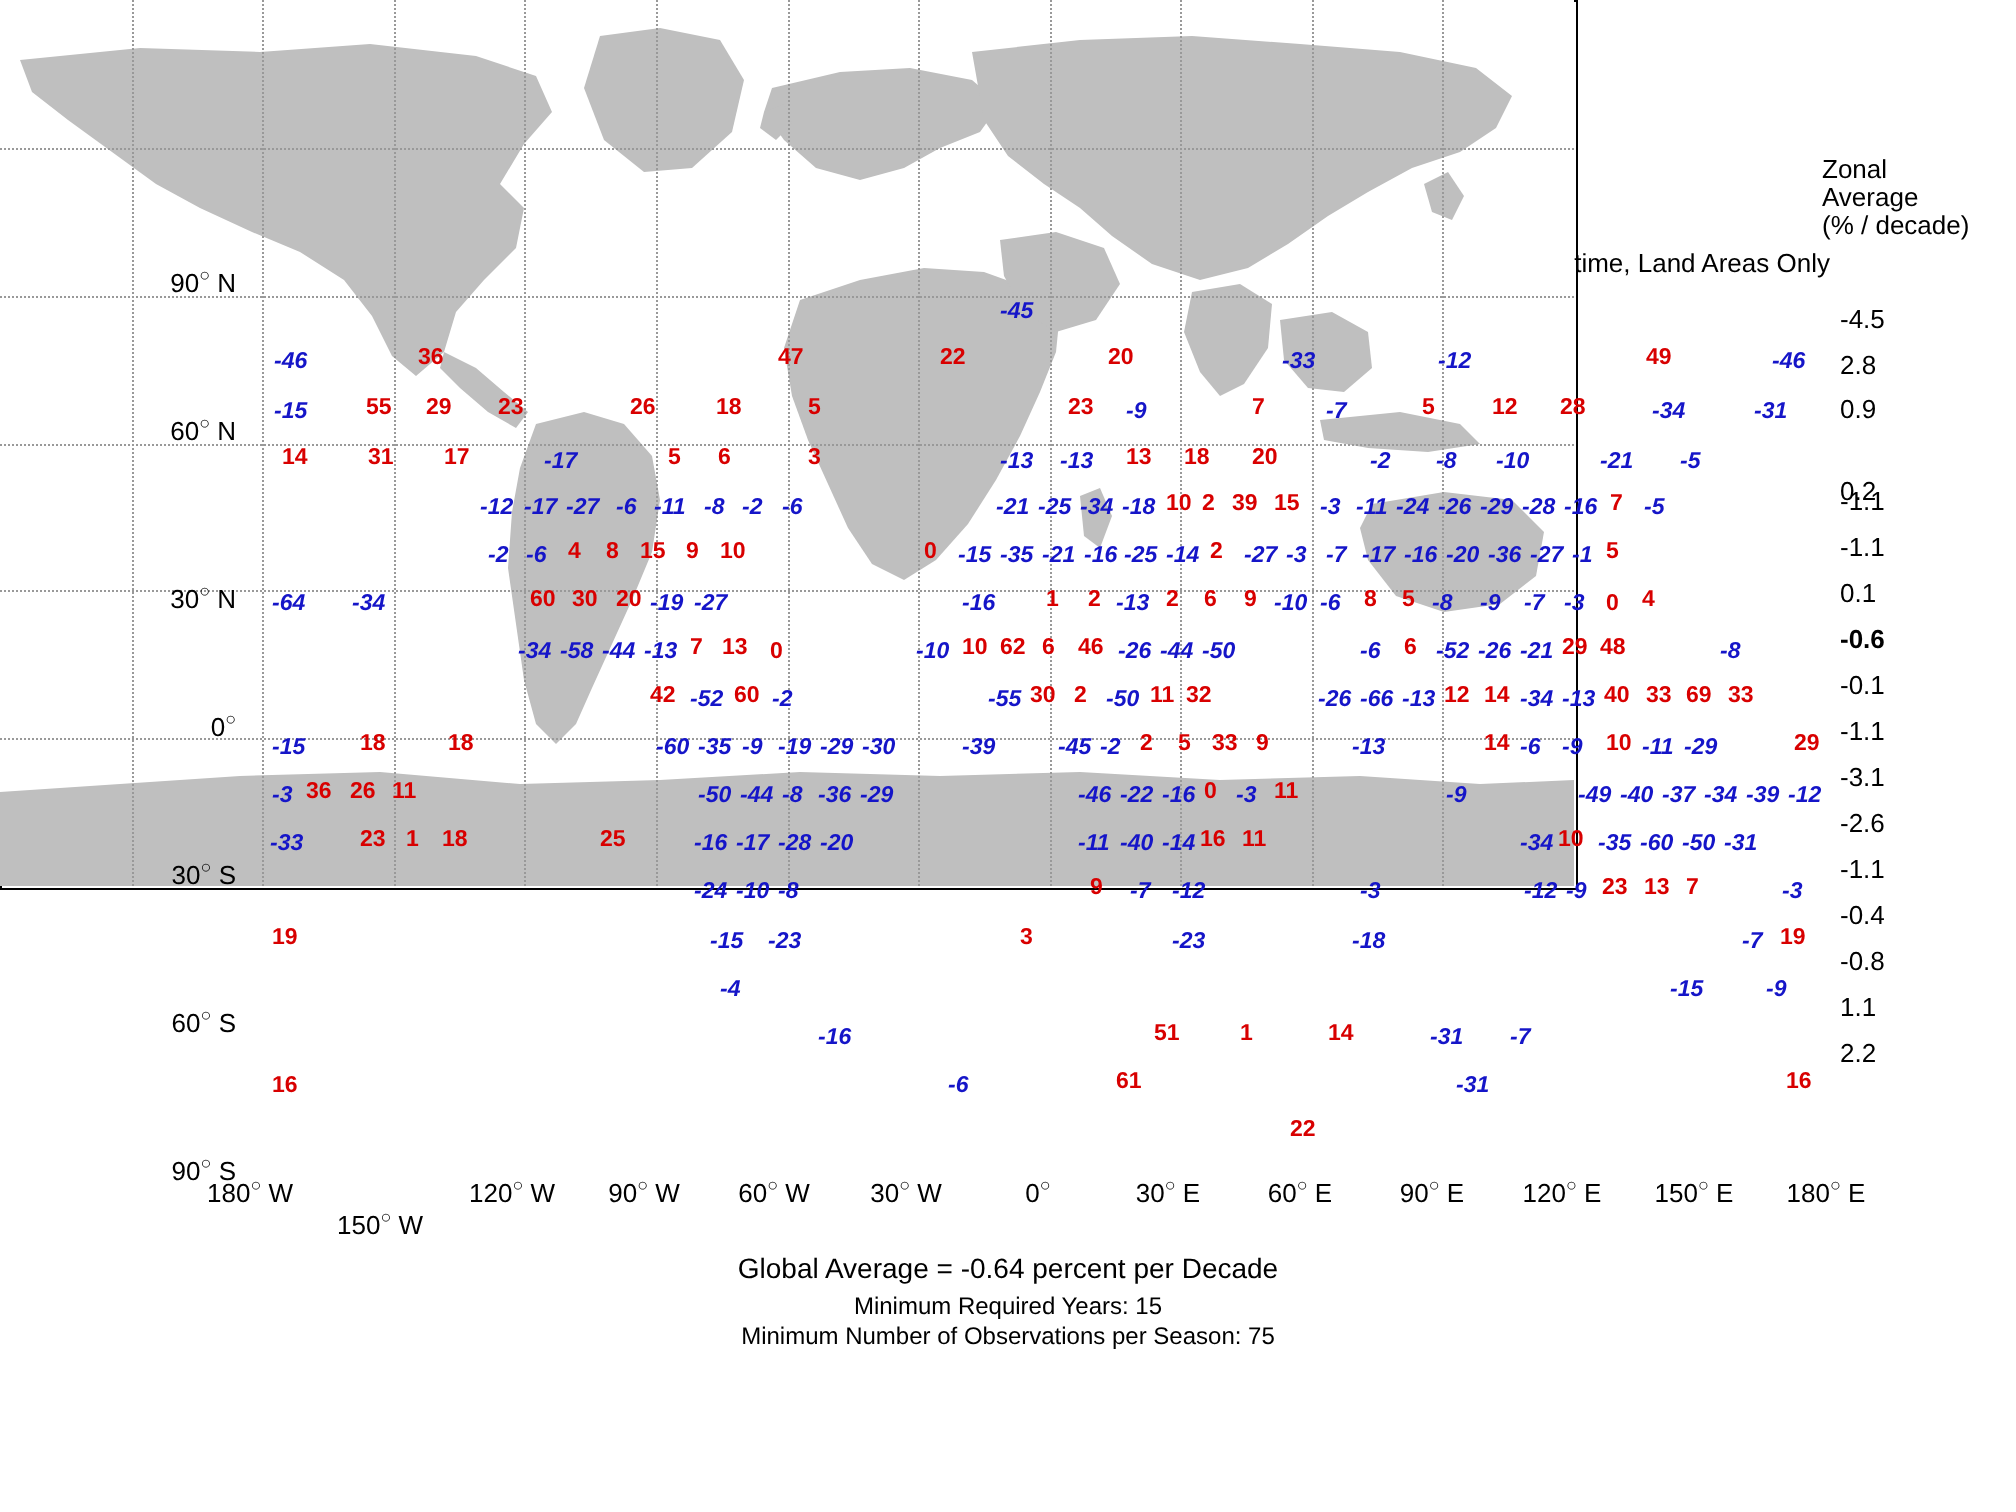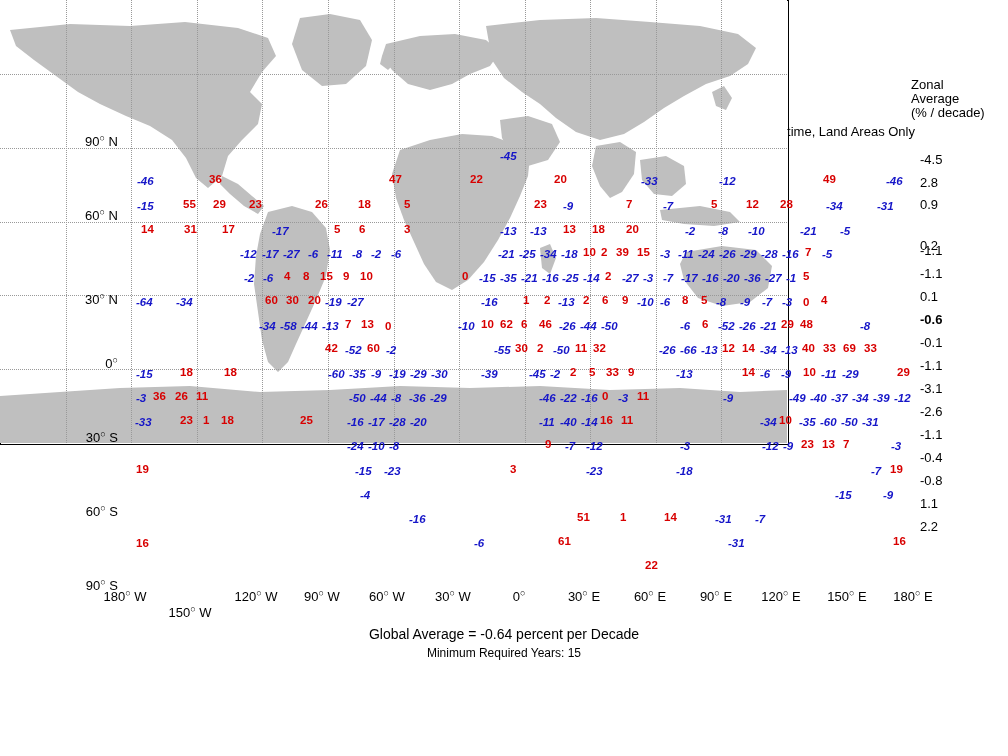--- a/index.html
+++ b/index.html
@@ -417,14 +417,15 @@
       <div class="num neg" style="left: 474px; top: 537px;">-6</div>
       <div class="num pos" style="left: 558px; top: 535px;">61</div>
       <div class="num neg" style="left: 728px; top: 537px;">-31</div>
       <div class="num pos" style="left: 893px; top: 535px;">16</div>
       <div class="num pos" style="left: 645px; top: 559px;">22</div>
     </div>
 
   <div class="abs" id="foot">
     <div class="l1">Global Average = -0.64 percent per Decade</div>
     <div class="l2">Minimum Required Years: 15</div>
+    <div class="l4">Minimum Number of Observations per Season: 75</div>
   </div>
 </div>
 
 </body></html>

